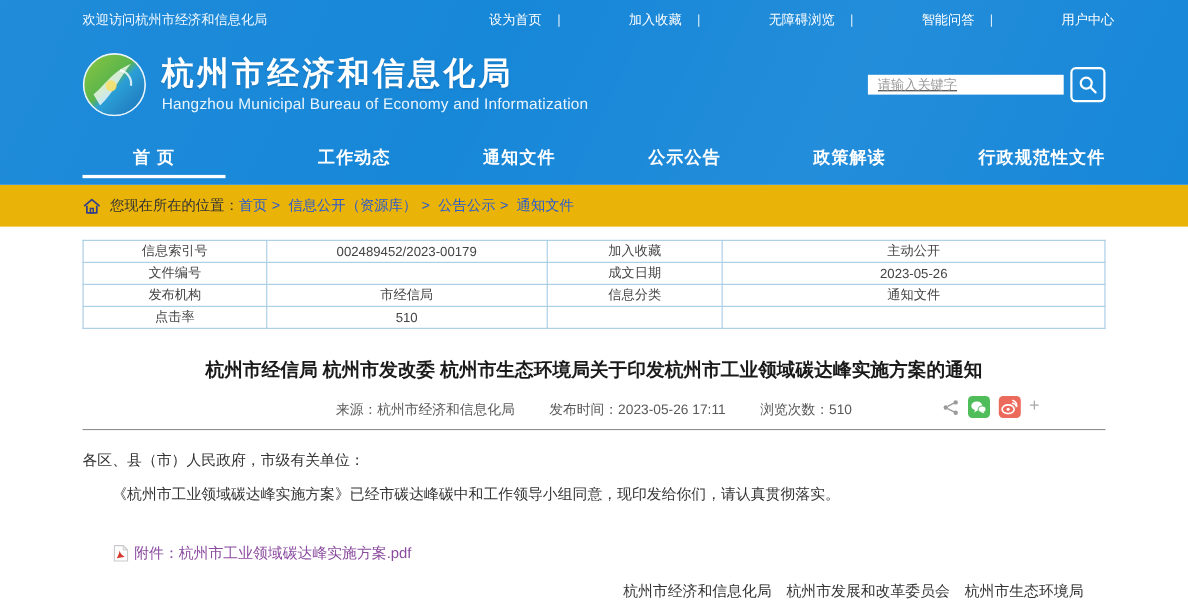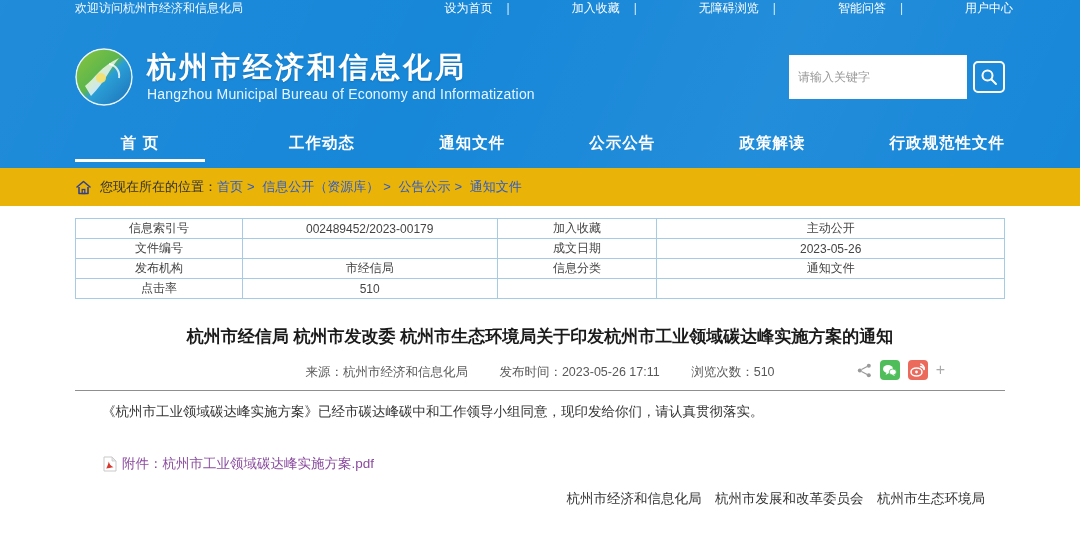--- a/index.html
+++ b/index.html
@@ -2,37 +2,37 @@
 <html><head>
 <meta charset="utf-8">
 <style>
   * { margin:0; padding:0; box-sizing:border-box; }
   html,body { width:1080px; height:553px; overflow:hidden; background:#fff;
     font-family:"Liberation Sans","DejaVu Sans",sans-serif; }
 
   
   .header { background:#1787d8; color:#fff; position:relative;
     background-image:linear-gradient(115deg, rgba(255,255,255,0.04) 0%, rgba(255,255,255,0) 40%, rgba(255,255,255,0.05) 70%, rgba(255,255,255,0) 100%); }
-  .topbar { height:36px; display:flex; align-items:flex-start; justify-content:space-between;
+  .topbar { height:36px; display:flex; align-items:center; justify-content:space-between;
     padding:0 60px 0 75px; font-size:12px; }
   .topbar-links { display:flex; align-items:center; }
   .topbar-links a { color:#fff; text-decoration:none; padding:0 7px; cursor:pointer;margin-left:48px; }
   .topbar-links a:not(:last-child)::after { content:"|"; margin-left:14px; color:#d8ecf9; }
   .welcome { color:#f2f9ff; }
 
   .brandrow { height:82px; display:flex; align-items:center; padding:0 75px; }
   .logo-wrap { display:flex; align-items:center; cursor:pointer; }
   .logo { width:58px; height:58px; border-radius:50%; flex:0 0 auto; }
   .brand-text { margin-left:14px; }
   .brand-cn { font-size:29px; font-weight:bold; letter-spacing:3px; line-height:1.1;
     text-shadow:0 1px 2px rgba(0,0,0,0.15); }
   .brand-en { font-size:14px; color:#e8f4fd; margin-top:3px; letter-spacing:0.2px; }
   .search-area { margin-left:auto; display:flex; align-items:center; }
-  .search-input { width:178px; height:44px; border:none; padding:0 9px; font-size:12px;
-    color:#333; background:#fff; outline:none; }
+  .search-input { width:178px; height:18px; border:none; padding:0 9px; font-size:12px;
+    color:#333; background:#fff; outline:none;text-decoration:underline; }
   .search-input::placeholder { color:#999; }
   .search-btn { width:32px; height:32px; margin-left:6px; background:transparent;
     border:2px solid #fff; border-radius:5px; display:flex; align-items:center;
     justify-content:center; cursor:pointer; }
 
   .nav { height:50px; display:flex; align-items:stretch; justify-content:space-between;
     padding:0 75px; }
   .nav-item { display:flex; align-items:center; justify-content:center; color:#fff;
     font-size:15.5px; font-weight:bold; cursor:pointer; position:relative; letter-spacing:1px; }
   .nav-item.active { width:130px; }
@@ -216,20 +216,21 @@
           <circle cx="6.5" cy="9" r="1.4" fill="#fff"></circle>
           <path d="M10.5 3.5 a4 4 0 0 1 3.5 3" fill="none" stroke="#fff" stroke-width="1.4" stroke-linecap="round"></path>
           <path d="M10.8 1 a6.5 6.5 0 0 1 3.9 5.3" fill="none" stroke="#fff" stroke-width="1.4" stroke-linecap="round"></path>
         </svg>
       </span>
       <span class="share-plus">+</span>
     </div>
   </div>
   <hr class="meta-divider">
 
+  <div class="body-text salutation">各区、县（市）人民政府，市级有关单位：</div>
   <div class="body-text paragraph">《杭州市工业领域碳达峰实施方案》已经市碳达峰碳中和工作领导小组同意，现印发给你们，请认真贯彻落实。</div>
 
   <div class="attachment">
     <span class="pdf-icon">
       <svg width="14" height="16" viewBox="0 0 14 16">
         <path d="M1 1 H9 L13 5 V15 H1 Z" fill="#fff" stroke="#c9c9c9" stroke-width="1"></path>
         <path d="M9 1 L9 5 L13 5 Z" fill="#e8e8e8" stroke="#c9c9c9" stroke-width="0.8"></path>
         <path d="M3.2 12.5 C4.5 10 5.5 7.5 5.8 5.5 C6.1 7.5 7.5 10 10.5 11.2 C8 11.6 5 12.3 3.2 12.5 Z" fill="#d6372c"></path>
       </svg>
     </span>

